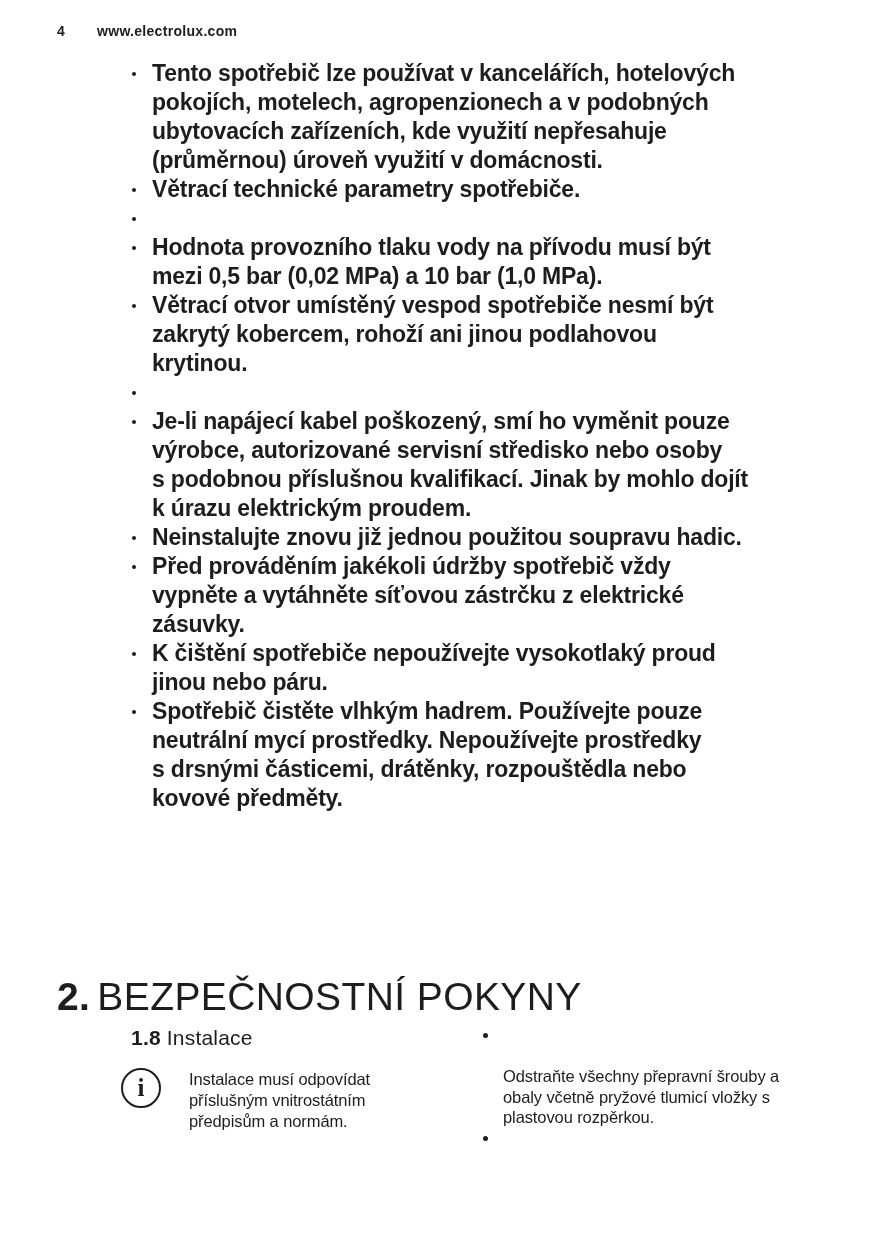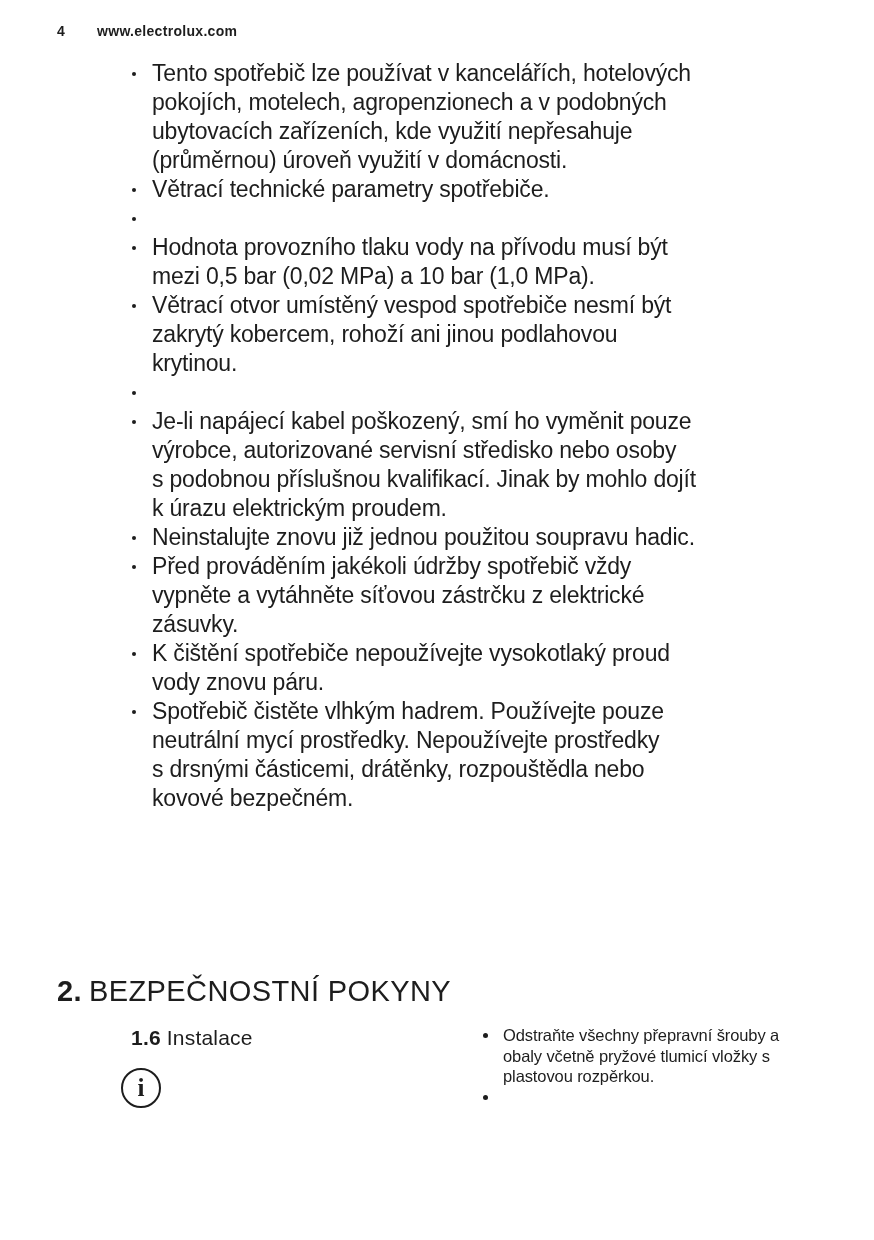--- a/index.html
+++ b/index.html
@@ -17,40 +17,41 @@
   .header {
     position:absolute; top:23px; left:57px;
     font-size:14px; font-weight:bold; letter-spacing:0.3px;
     display:flex; gap:0;
   }
   .header .pagenum { width:40px; }
   
   .safety-list {
     position:absolute; top:59px; left:131px; width:700px;
     list-style:none;
+    font-weight:bold;
   }
   .safety-list li {
     display:flex; align-items:flex-start;
   }
   .safety-list .bullet {
     flex:0 0 21px;
     position:relative; height:29px;
   }
   .safety-list .bullet::before{
     content:""; position:absolute; left:1px; top:13px;
     width:4px; height:4px; border-radius:50%; background:#1d1d1d;
   }
   .safety-list .li-text {
     white-space:pre-line;
     font-size:23px; line-height:29px; letter-spacing:-0.2px;
   }
   
   .section-heading {
     position:absolute; top:975px; left:57px;
-    font-size:29px; font-weight:normal; letter-spacing:0.4px;
+    font-size:39px; font-weight:normal; letter-spacing:0.4px;
     white-space:nowrap;
   }
   .section-heading .num { font-weight:bold; margin-right:7px; }
   
   .subsection-heading {
     position:absolute; top:1026px; left:131px;
     font-size:21px; font-weight:normal; letter-spacing:0.2px;
     white-space:nowrap;
   }
   .subsection-heading .num { font-weight:bold; margin-right:6px; }
@@ -77,21 +78,21 @@
     list-style:none;
   }
   .install-list li { display:flex; align-items:flex-start; }
   .install-list .bullet { flex:0 0 22px; position:relative; height:21px; }
   .install-list .bullet::before{
     content:""; position:absolute; left:2px; top:8px;
     width:5px; height:5px; border-radius:50%; background:#1d1d1d;
   }
   .install-list .li-text {
     white-space:pre-line;
-    font-size:16.5px; line-height:20.5px; letter-spacing:-0.1px;
+    font-size:16.5px; line-height:20.5px; letter-spacing:-0.1px;margin-top:41px;
   }
 </style>
 </head>
 <body>
 
 <div class="page">
 
   <div class="header">
     <span class="pagenum">4</span>
     <span class="site">www.electrolux.com</span>
@@ -139,39 +140,42 @@
       </li>
     <li>
         <span class="bullet"></span>
         <span class="li-text">Před prováděním jakékoli údržby spotřebič vždy
 vypněte a vytáhněte síťovou zástrčku z elektrické
 zásuvky.</span>
       </li>
     <li>
         <span class="bullet"></span>
         <span class="li-text">K čištění spotřebiče nepoužívejte vysokotlaký proud
-vody znovu páru.</span>
+jinou nebo páru.</span>
       </li>
     <li>
         <span class="bullet"></span>
         <span class="li-text">Spotřebič čistěte vlhkým hadrem. Používejte pouze
 neutrální mycí prostředky. Nepoužívejte prostředky
 s drsnými částicemi, drátěnky, rozpouštědla nebo
-kovové bezpečném.</span>
+kovové předměty.</span>
       </li>
   </ul>
 
   <h1 class="section-heading"><span class="num">2.</span><span>BEZPEČNOSTNÍ POKYNY</span></h1>
 
-  <h2 class="subsection-heading"><span class="num">1.6</span><span>Instalace</span></h2>
+  <h2 class="subsection-heading"><span class="num">1.8</span><span>Instalace</span></h2>
 
   <div class="info-note">
     <div class="info-icon">
         <span class="glyph">i</span>
       </div>
+    <div class="info-text">Instalace musí odpovídat
+příslušným vnitrostátním
+předpisům a normám.</div>
   </div>
 
   <ul class="install-list">
     <li>
         <span class="bullet"></span>
         <span class="li-text">Odstraňte všechny přepravní šrouby a
 obaly včetně pryžové tlumicí vložky s
 plastovou rozpěrkou.</span>
       </li>
     <li>

